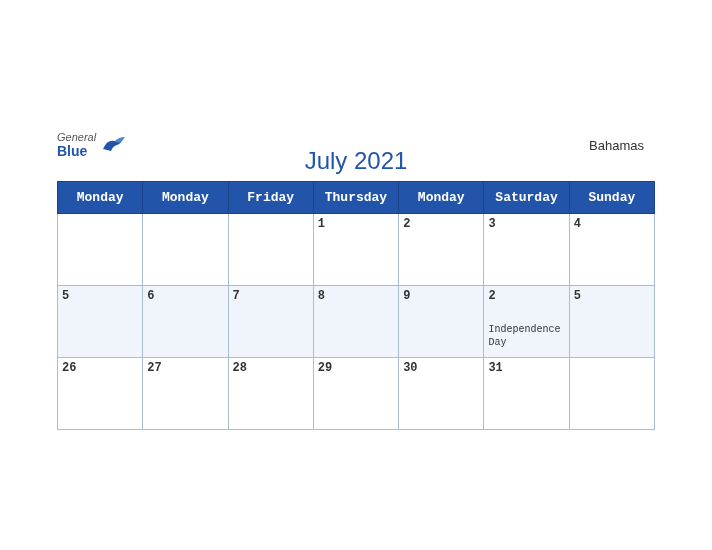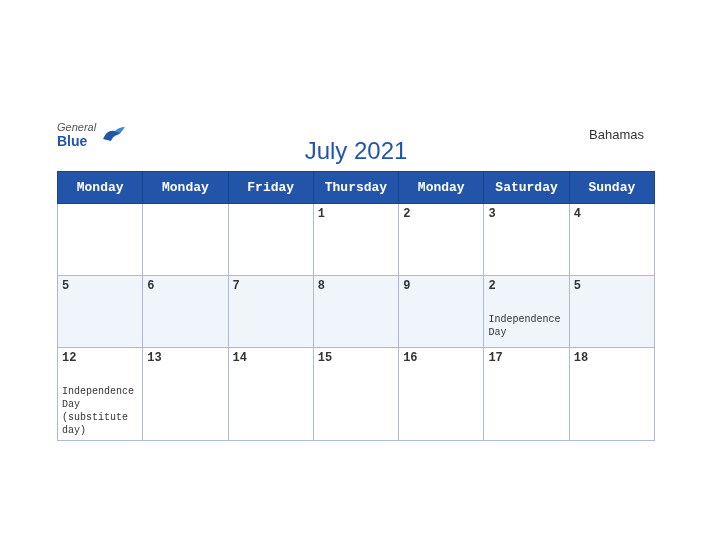--- a/index.html
+++ b/index.html
@@ -170,39 +170,36 @@
             <div class="day-number">9</div>
           </td>
           <td>
             <div class="day-number">2</div>
             <div class="day-event">Independence Day</div>
           </td>
           <td>
             <div class="day-number">5</div>
           </td>
         </tr>
-        <tr class="week-row-3">
-          <td>
-            <div class="day-number">12</div>
-            <div class="day-event">Independence Day (substitute day)</div>
-          </td>
-          <td>
-            <div class="day-number">13</div>
-          </td>
-          <td>
-            <div class="day-number">14</div>
-          </td>
-          <td>
-            <div class="day-number">15</div>
-          </td>
-          <td>
-            <div class="day-number">16</div>
-          </td>
-          <td>
-            <div class="day-number">17</div>
-          </td>
-          <td>
-            <div class="day-number">18</div>
-          </td>
+        <tr class="week-row-5">
+          <td>
+            <div class="day-number">26</div>
+          </td>
+          <td>
+            <div class="day-number">27</div>
+          </td>
+          <td>
+            <div class="day-number">28</div>
+          </td>
+          <td>
+            <div class="day-number">29</div>
+          </td>
+          <td>
+            <div class="day-number">30</div>
+          </td>
+          <td>
+            <div class="day-number">31</div>
+          </td>
+          <td></td>
         </tr>
       </tbody>
   </table>
 </div>
 
 </body></html>

